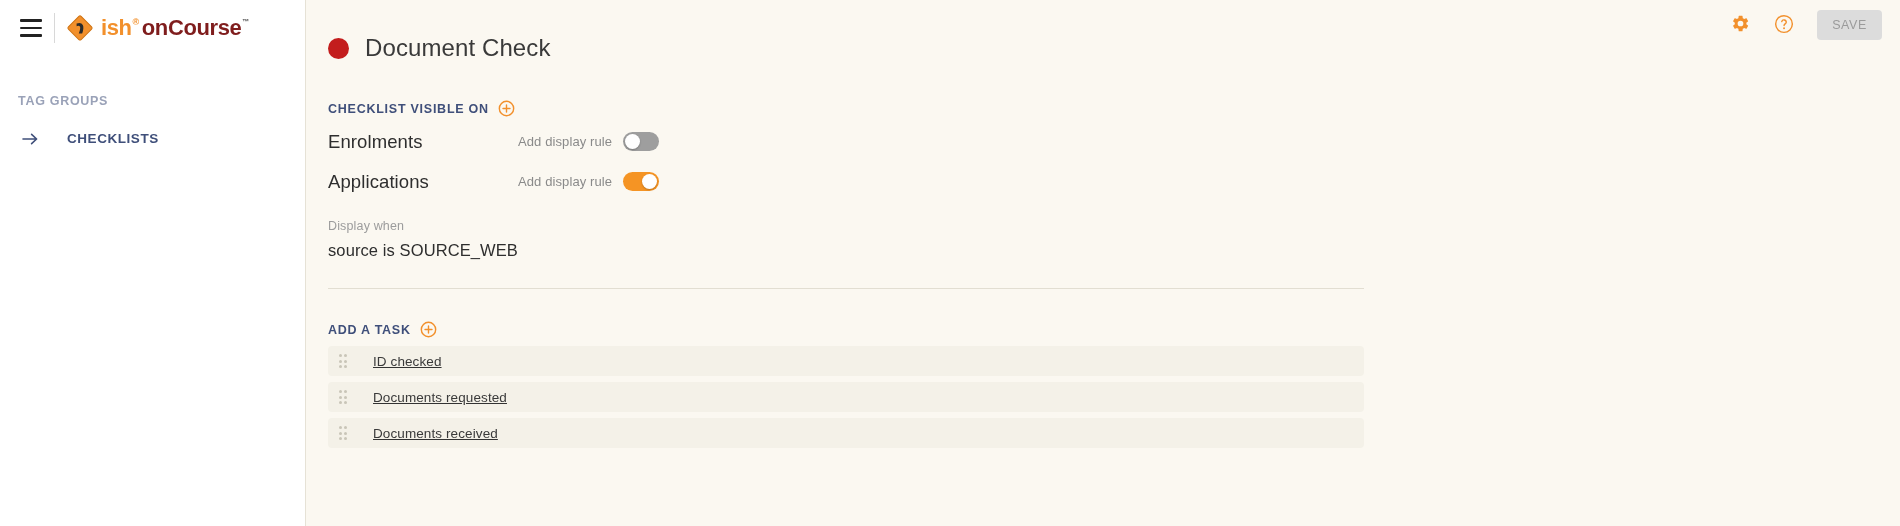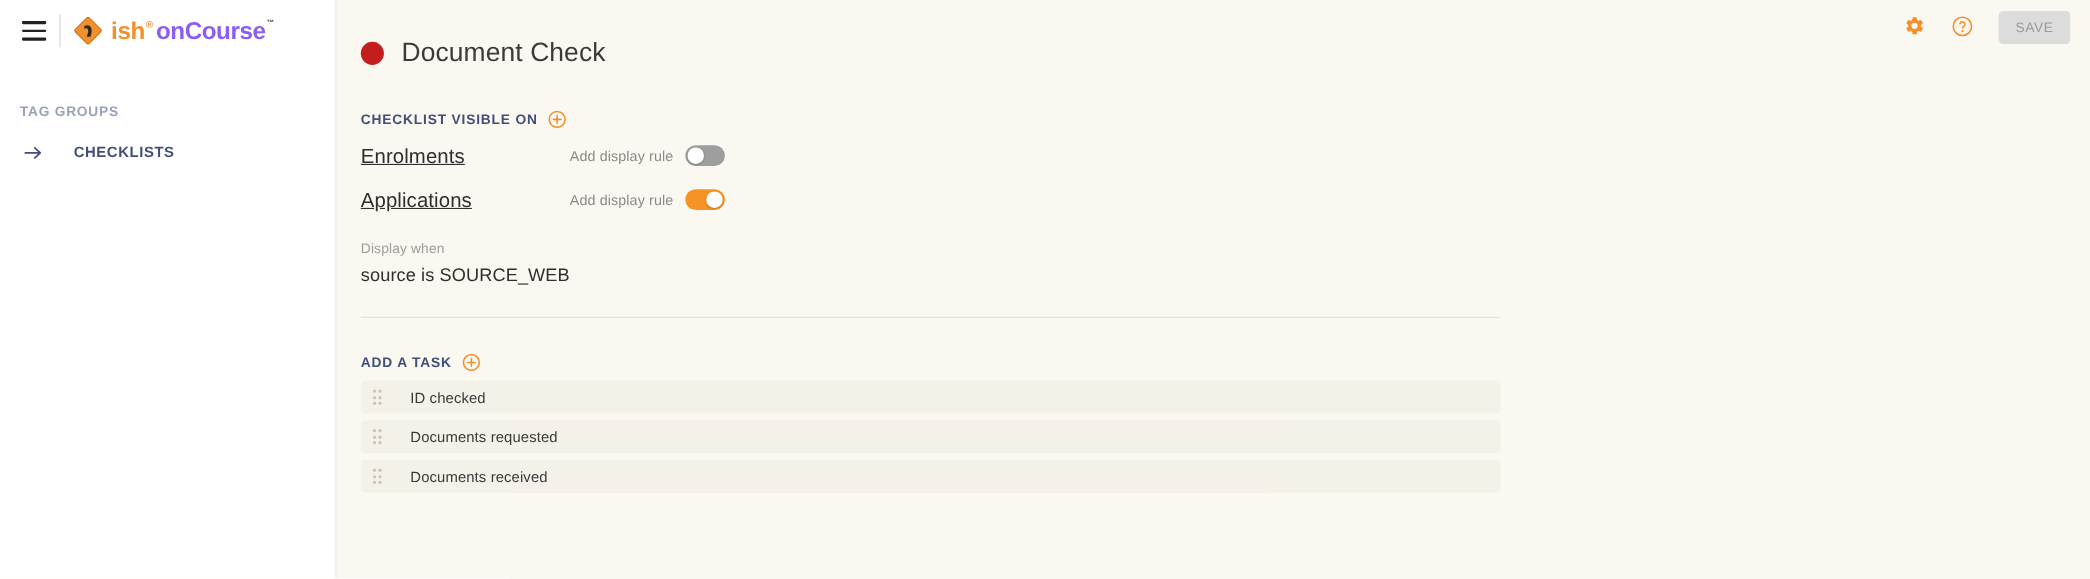--- a/index.html
+++ b/index.html
@@ -94,21 +94,21 @@
   }
   .logo-ish { color: #f2902c; }
   .logo-sup {
     color: #f2902c;
     font-size: 9px;
     line-height: 1;
     position: relative;
     top: 1px;
     margin: 0 1px 0 1px;
   }
-  .logo-oncourse { color: #8b5cf6; margin-left: 2px; }
+  .logo-oncourse { color: #7f1d1d; margin-left: 2px; }
   .logo-tm {
     color: #4a4a4a;
     font-size: 7px;
     font-weight: 600;
     position: relative;
     top: 1px;
     margin-left: 1px;
   }
 
   .tag-groups-label {
@@ -239,21 +239,20 @@
     align-items: center;
     height: 31px;
     margin-top: 9px;
   }
   .rule-name {
     width: 190px;
     font-size: 18.5px;
     font-weight: 400;
     color: #2e2e2e;
     letter-spacing: 0.1px;
-    text-decoration: underline;
   }
   .rule-toggle-label {
     font-size: 13px;
     color: #8a8a8a;
     margin-right: 11px;
     letter-spacing: 0.1px;
   }
 
   .switch {
     width: 36px;
@@ -303,20 +302,21 @@
 
   .task-row {
     width: 1036px;
     height: 30px;
     background: #f4f1e8;
     border-radius: 4px;
     display: flex;
     align-items: center;
     margin-bottom: 6px;
     cursor: pointer;
+    text-decoration: underline;
   }
 
   .drag-handle {
     width: 30px;
     display: flex;
     justify-content: center;
     align-items: center;
     flex: 0 0 auto;
     cursor: grab;
   }

